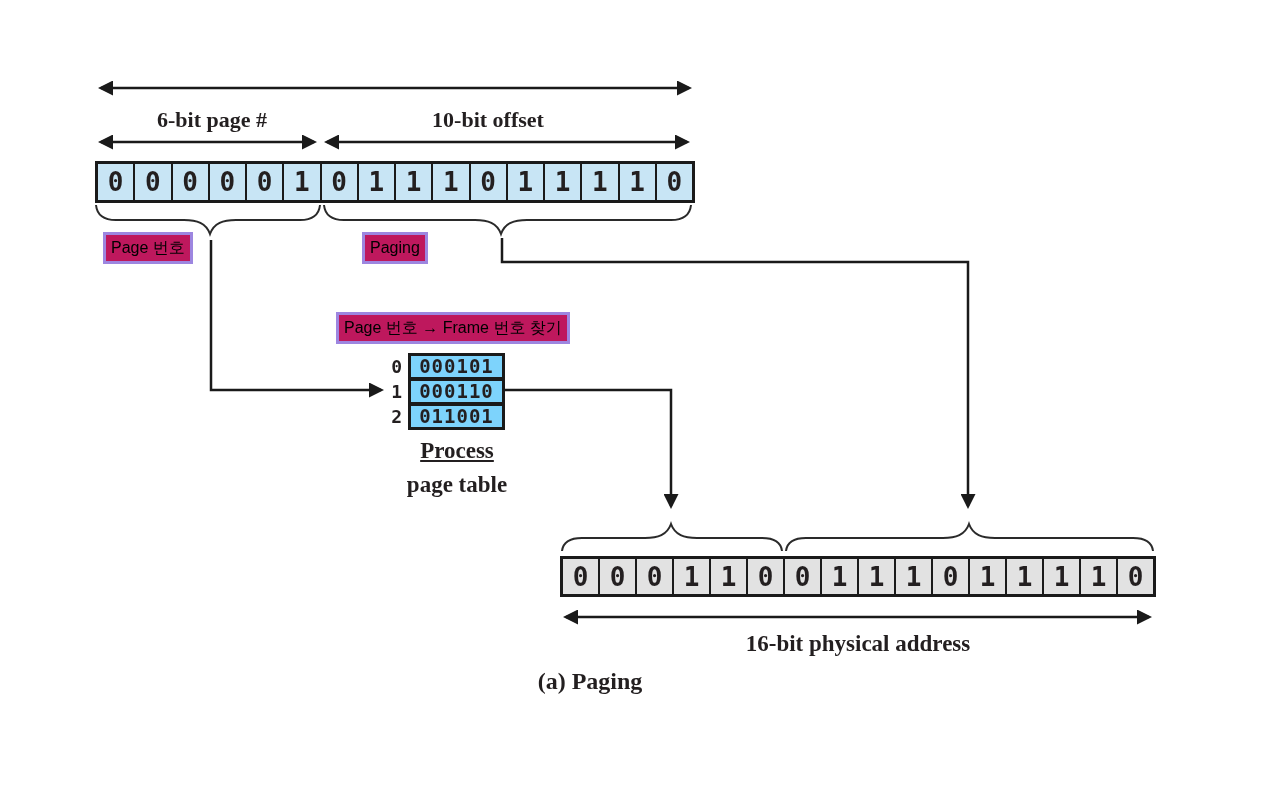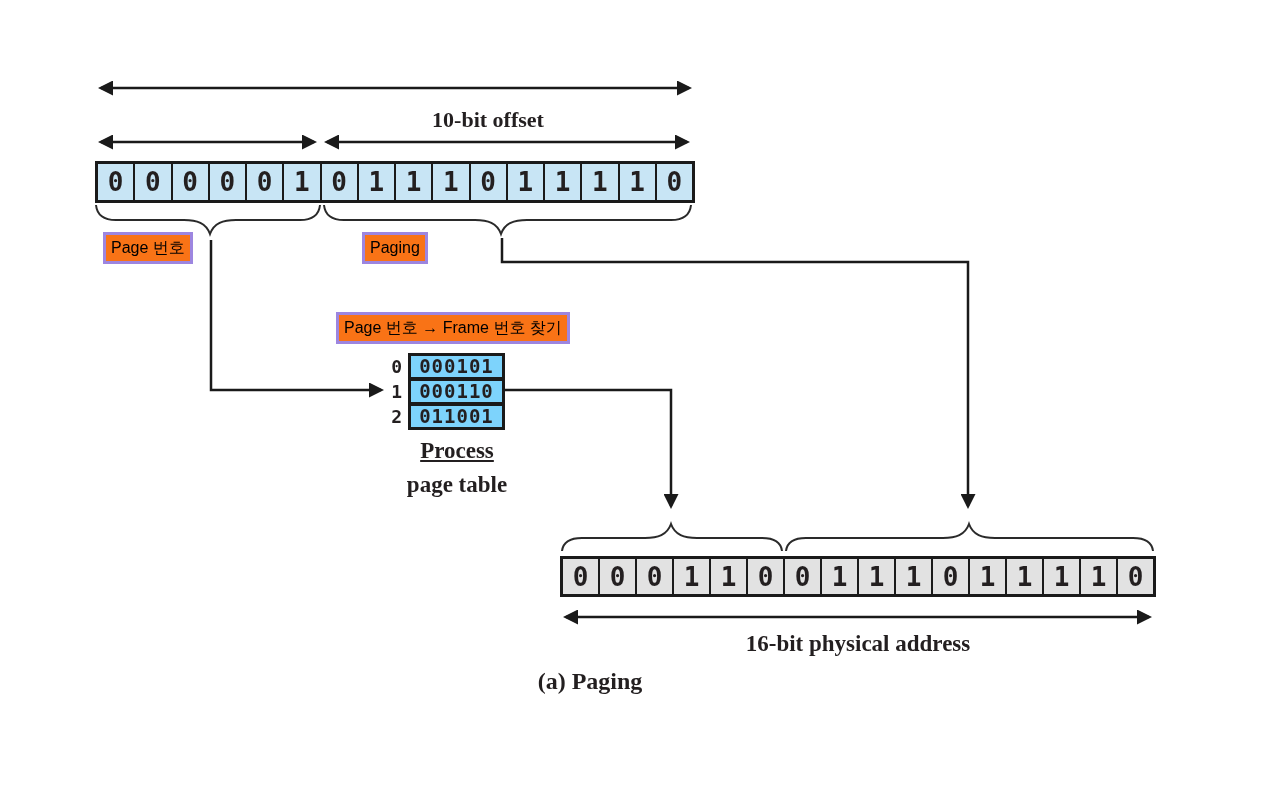--- a/index.html
+++ b/index.html
@@ -25,21 +25,21 @@
   .bit-cell{
     flex:1;border-right:2px solid var(--ink);
     display:flex;align-items:center;justify-content:center;
     font-family:"DejaVu Sans Mono","Liberation Mono",monospace;
     font-weight:bold;font-size:26px;color:#231f20;
   }
   .bit-cell:last-child{border-right:none;}
   .bit-row.logical .bit-cell{background:var(--cell-blue);}
   .bit-row.physical .bit-cell{background:var(--cell-gray);}
   .tag-box{
-    border:3px solid var(--purple);background:#f97316;color:#000;
+    border:3px solid var(--purple);background:#be185d;color:#000;
     font-family:"Liberation Sans","DejaVu Sans",sans-serif;
     font-size:16px;line-height:1.25;padding:3px 5px;white-space:nowrap;
   }
   .pt-row{display:flex;align-items:stretch;height:27px;}
   .pt-row + .pt-row{margin-top:-2px;}
   .pt-index{
     width:24px;text-align:right;padding-right:6px;
     font-family:"DejaVu Sans Mono","Liberation Mono",monospace;
     font-weight:bold;font-size:18px;line-height:27px;color:#231f20;
   }
@@ -85,20 +85,21 @@
 
     <path class="brace" d="M 562 551 C 563 543, 569 538, 582 538 L 645 538 C 658 538, 667 535, 671 524
          C 675 535, 684 538, 697 538 L 762 538 C 775 538, 781 543, 782 551"></path>
 
     <path class="brace" d="M 786 551 C 787 543, 793 538, 806 538 L 943 538 C 956 538, 965 535, 969 524
          C 973 535, 982 538, 995 538 L 1133 538 C 1146 538, 1152 543, 1153 551"></path>
 
     <line x1="566" y1="617" x2="1149" y2="617" class="stroke" marker-start="url(#arr)" marker-end="url(#arr)"></line>
   </svg>
 
+  <div class="abs serif-label" style="left:97px;top:107px;width:230px;font-size:22px;">6-bit page #</div>
   <div class="abs serif-label" style="left:323px;top:107px;width:330px;font-size:22px;">10-bit offset</div>
 
   <div class="abs bit-row logical" style="left:95px;top:161px;width:600px;height:42px;">
       <div class="bit-cell">0</div>
       <div class="bit-cell">0</div>
       <div class="bit-cell">0</div>
       <div class="bit-cell">0</div>
       <div class="bit-cell">0</div>
       <div class="bit-cell">1</div>
       <div class="bit-cell">0</div>

